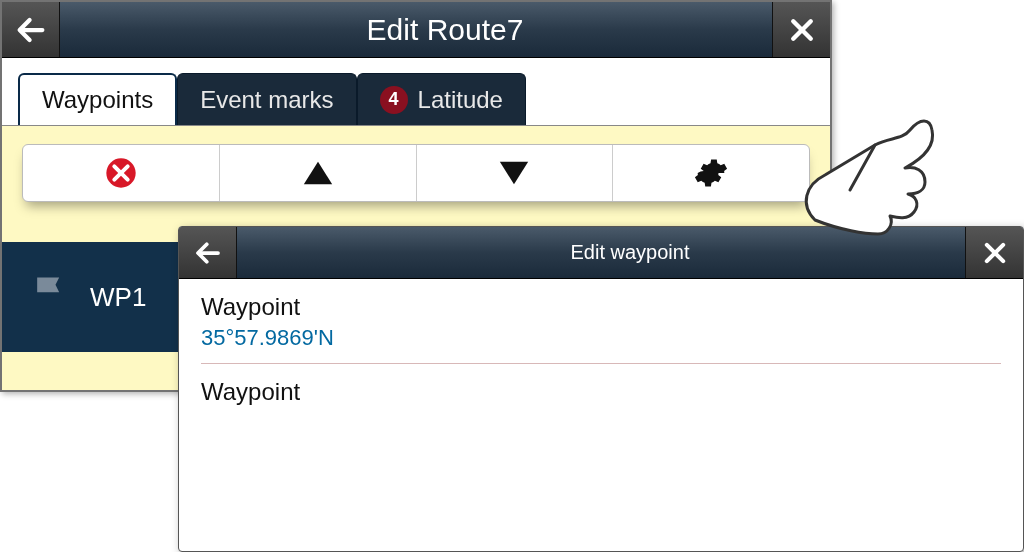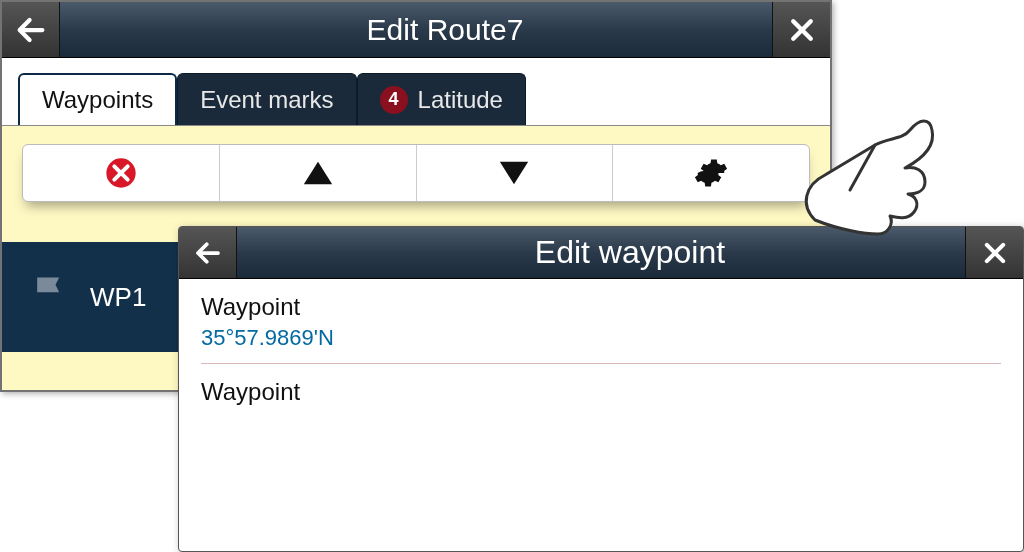--- a/index.html
+++ b/index.html
@@ -143,21 +143,21 @@
     left: 178px;
     top: 226px;
     width: 846px;
     height: 326px;
     border: 1px solid #555;
     background: #fff;
     box-shadow: 3px 3px 10px rgba(0,0,0,0.35);
     border-radius: 4px;
     overflow: hidden;
   }
-  .child-window .titlebar { height: 52px; font-size: 32px; }
+  .child-window .titlebar { height: 52px; font-size: 20px; }
 
   .field-block {
     padding: 14px 22px 0 22px;
   }
   .field-block .label {
     font-size: 24px;
     color: #111;
     font-weight: 500;
   }
   .field-block .value {

